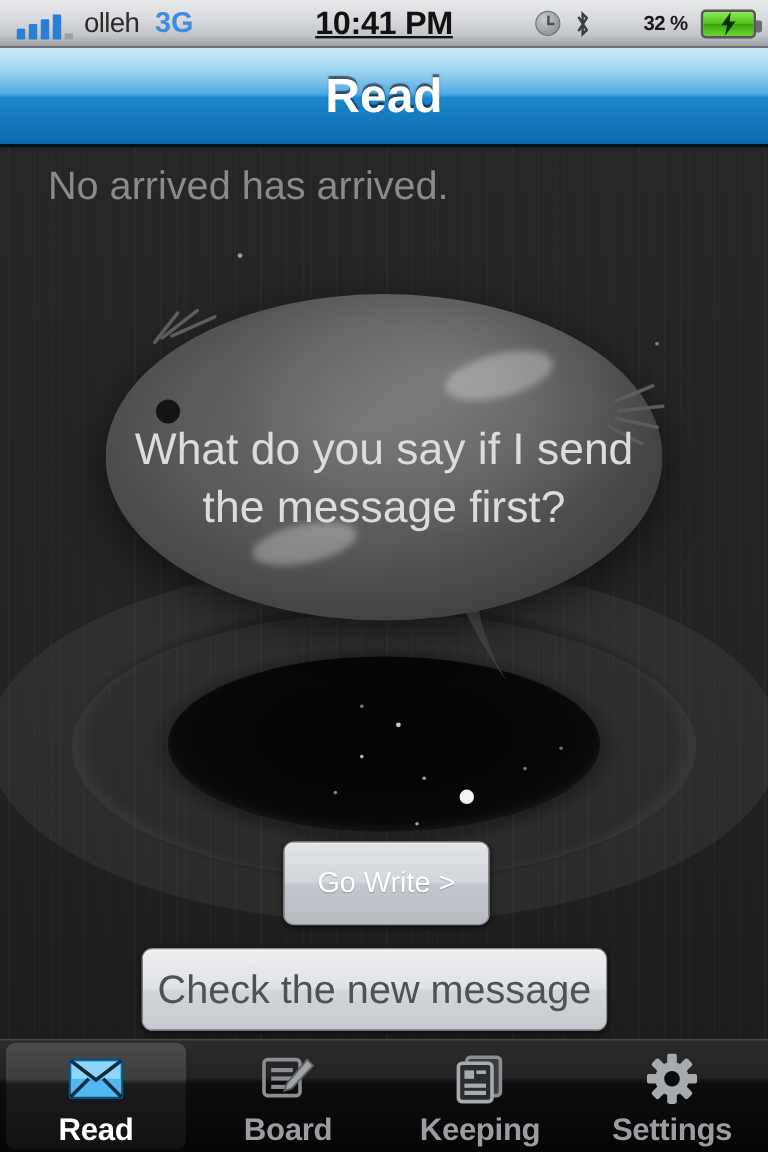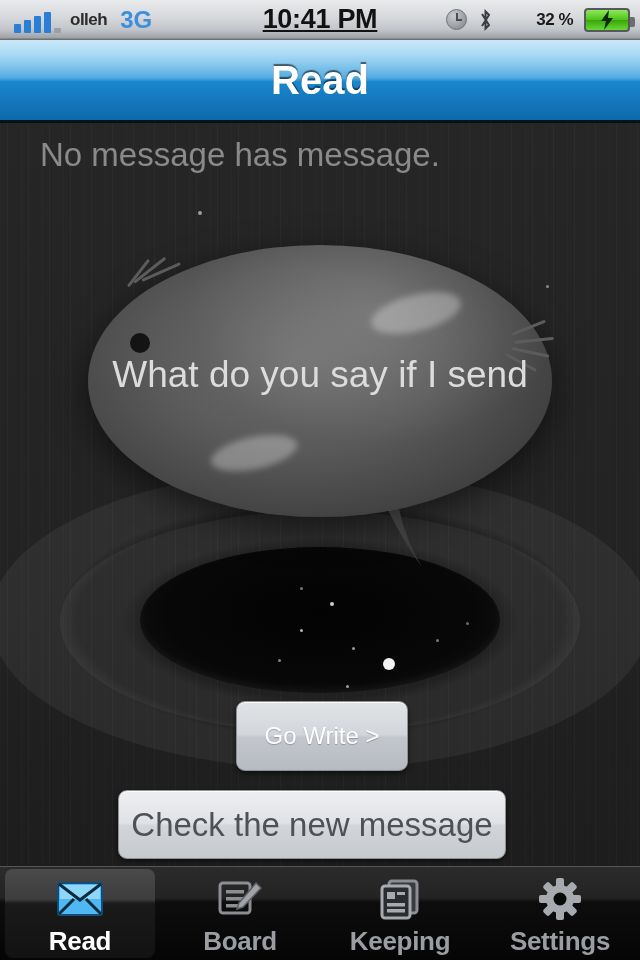--- a/index.html
+++ b/index.html
@@ -19,21 +19,21 @@
     display:flex; align-items:center;
   }
   .sb-left { display:flex; align-items:flex-end; gap:9px; padding-left:14px; flex:0 0 auto; }
   .signal { display:flex; align-items:flex-end; gap:3px; height:22px; }
   .signal i { display:block; width:7px; background:#2a7fd4; border-radius:1px; }
   .signal i:nth-child(1){ height:9px; }
   .signal i:nth-child(2){ height:13px; }
   .signal i:nth-child(3){ height:17px; }
   .signal i:nth-child(4){ height:21px; }
   .signal i:nth-child(5){ height:5px; background:#9aa0a6; }
-  .carrier { font-size:17px; font-weight:bold; color:#2b2b2b; line-height:27px; letter-spacing:-0.5px; }
+  .carrier { font-size:23px; font-weight:normal; color:#2b2b2b; line-height:27px; letter-spacing:-0.5px; }
   .netmode { font-size:24px; font-weight:bold; color:#3d8fdd; line-height:27px; margin-left:4px; }
 
   .sb-center { position:absolute; left:0; right:0; text-align:center; pointer-events:none; }
   .clocktime { font-size:27px; font-weight:bold; color:#121212; letter-spacing:-0.3px;text-decoration:underline; }
 
   .sb-right { margin-left:auto; display:flex; align-items:center; gap:11px; padding-right:10px; }
   .alarm-ic { width:21px; height:21px; border-radius:50%;
     background:radial-gradient(circle at 35% 30%, #c8cbcf 0%, #9da1a6 60%, #7d8186 100%);
     border:1px solid #6f7378; position:relative; }
   .alarm-ic::before, .alarm-ic::after { content:""; position:absolute; background:#4a4e52; }
@@ -211,24 +211,25 @@
         <span class="whisk" style="left:64px;top:44px;width:40px;transform:rotate(-38deg);"></span>
         <span class="whisk" style="left:72px;top:42px;width:42px;transform:rotate(-24deg);"></span>
         <span class="whisk" style="left:442px;top:96px;width:36px;transform:rotate(-22deg);"></span>
         <span class="whisk" style="left:444px;top:104px;width:40px;transform:rotate(-6deg);"></span>
         <span class="whisk" style="left:442px;top:110px;width:38px;transform:rotate(12deg);"></span>
         <span class="whisk" style="left:436px;top:116px;width:34px;transform:rotate(28deg);"></span>
       </div>
 
       <div class="bubble-text">
         <div>What do you say if I send</div>
+        <div>the message first?</div>
       </div>
     </div>
 
-    <div style="position:absolute;left:40px;top:13px;font-size:33px;color:#8a8a8a;">No message has message.</div>
+    <div style="position:absolute;left:40px;top:13px;font-size:33px;color:#8a8a8a;">No arrived has arrived.</div>
 
     <div class="btn btn-go">Go Write &gt;</div>
     <div class="btn btn-check">Check the new message</div>
   </div>
 
   <div class="tabbar">
 
     <div class="tab active">
       <span class="ic">
         <svg width="46" height="34" viewBox="0 0 46 34">

